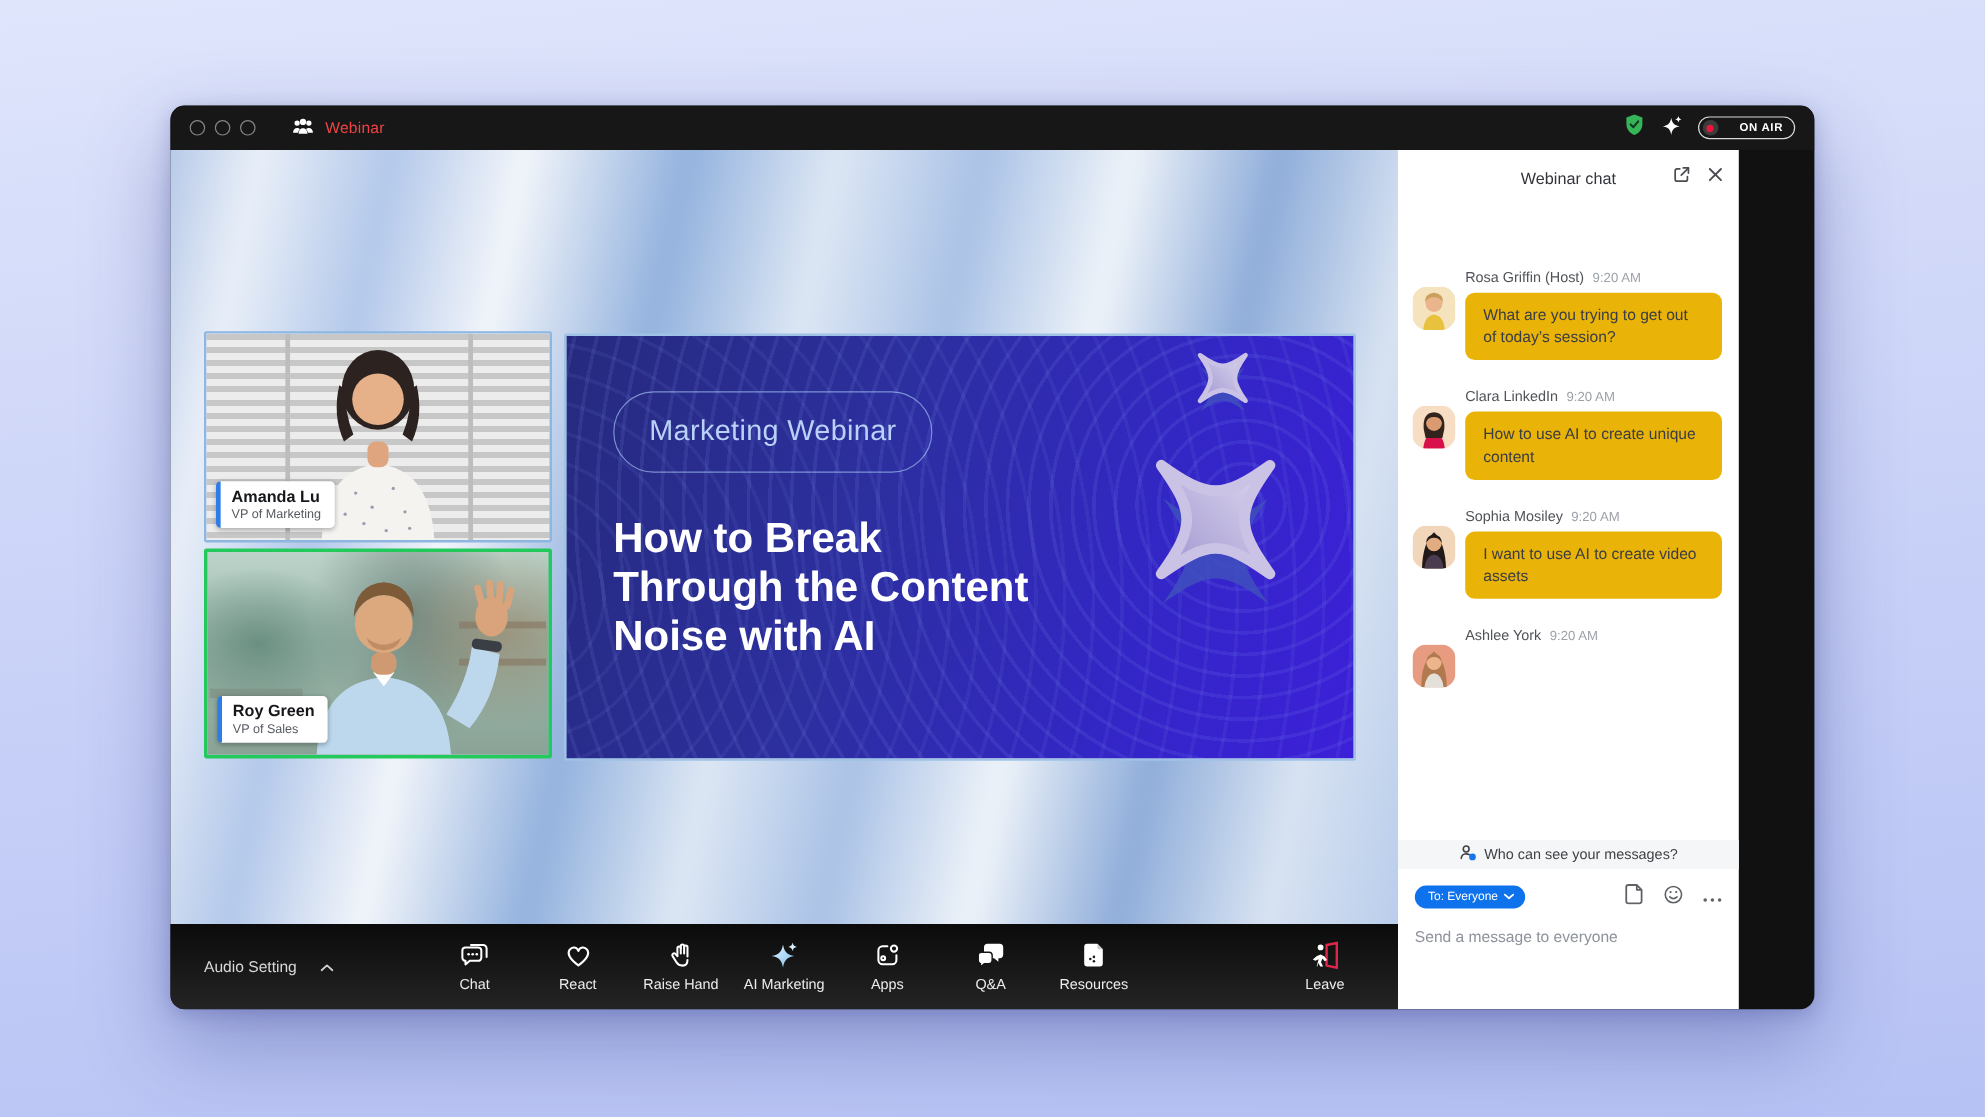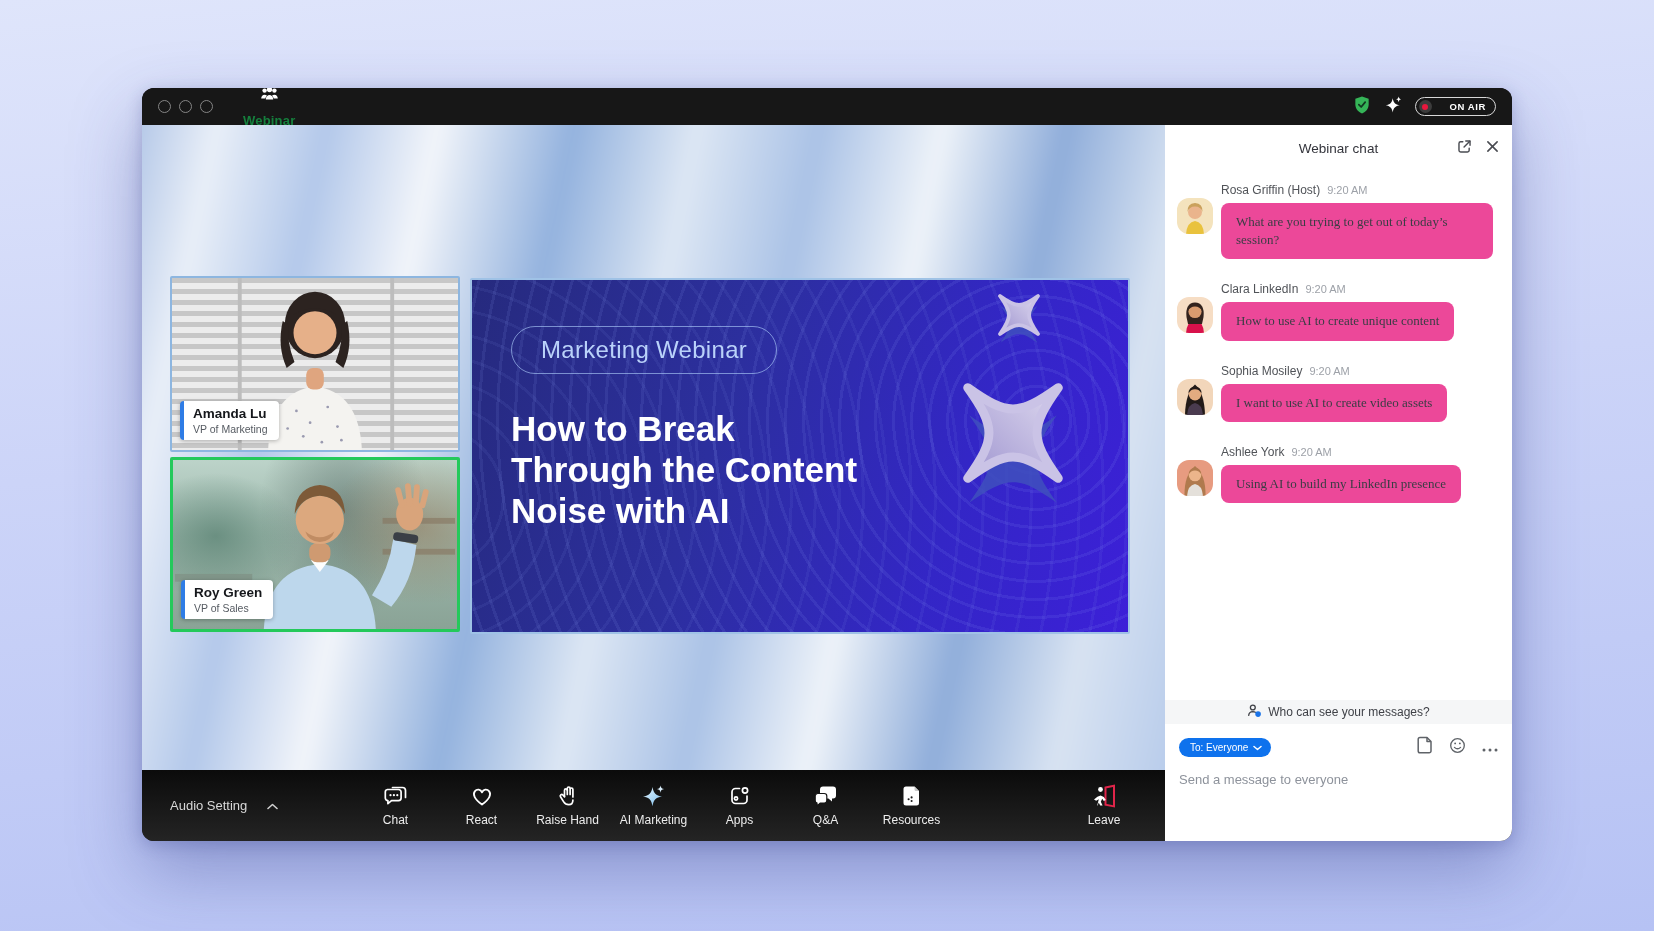--- a/index.html
+++ b/index.html
@@ -7,22 +7,22 @@
   body { background:linear-gradient(175deg,#dfe5fb 0%,#ccd4f8 45%,#b6c2f4 100%); position:relative; overflow:hidden; }
 
   .window { position:absolute; left:142px; top:88px; width:1370px; height:753px;
     border-radius:12px; overflow:hidden; background:#111;
     box-shadow:0 30px 70px rgba(50,60,140,.38), 0 4px 16px rgba(50,60,140,.25); }
 
   
   .titlebar { height:37px; background:#171717; display:flex; align-items:center; padding:0 16px; }
   .traffic { display:flex; gap:8px; }
   .traffic span { width:13px; height:13px; border-radius:50%; border:1.5px solid #858585; }
-  .app-title { margin-left:30px; display:flex; align-items:center; gap:9px; color:#15803d;
-    font-size:13px; font-weight:700; letter-spacing:.2px;flex-direction:column; }
+  .app-title { margin-left:30px; display:flex; align-items:center; gap:9px; color:#ef4444;
+    font-size:13px; font-weight:400; letter-spacing:.2px; }
   .tb-right { margin-left:auto; display:flex; align-items:center; gap:12px; }
   .onair { display:inline-flex; align-items:center; gap:18px; border:1.5px solid #d8d8d8;
     border-radius:999px; padding:2px 9px 2px 3px; }
   .onair .dotwrap { width:13px; height:13px; border-radius:50%; background:#3c3c3c;
     display:flex; align-items:center; justify-content:center; }
   .onair .dot { width:6px; height:6px; border-radius:50%; background:#e8173d; }
   .onair .txt { color:#fff; font-size:9.5px; font-weight:700; letter-spacing:.6px; }
 
   
   .content { display:flex; height:716px; }
@@ -50,50 +50,50 @@
   .nametag .n { font-size:13.5px; font-weight:700; color:#15171b; }
   .nametag .r { font-size:10.5px; color:#565b62; margin-top:2px; }
 
   
   .tile-slide { left:328px; top:153px; width:660px; height:356px;
     border:2px solid #9fc2e6;
     background:
       repeating-radial-gradient(circle at 86% 40%, transparent 0 15px, rgba(150,170,255,.10) 15px 18px),
       repeating-radial-gradient(circle at -6% 62%, transparent 0 21px, rgba(130,150,235,.09) 21px 24px),
       linear-gradient(108deg,#262a7e 0%,#2c2f9e 38%,#3326c6 72%,#3c20d8 100%); }
-  .slide-badge { display:inline-block; margin:46px 0 0 39px; padding:9px 29px;
+  .slide-badge { display:inline-block; margin:46px 0 0 39px; padding:19px 29px;
     border:1.5px solid rgba(168,198,246,.65); border-radius:999px;
     color:#bad2fa; font-size:24px; letter-spacing:.3px; }
   .slide-heading { margin:35px 0 0 39px; color:#fff; font-size:35px; font-weight:700;
     line-height:1.17; white-space:pre-line; position:relative; z-index:2; }
   .slide-art { position:absolute; right:0; top:0; width:320px; height:356px; z-index:1; }
 
   
   .toolbar { position:relative; height:71px; background:linear-gradient(180deg,#0b0b0b,#242424);
     display:flex; align-items:center; justify-content:center; }
   .audio-setting { position:absolute; left:28px; display:flex; align-items:center; gap:20px;
     color:#d8d8d8; font-size:13px; }
   .tool-group { display:flex; gap:12px; }
   .tool-btn { width:74px; display:flex; flex-direction:column; align-items:center; gap:5px;
     color:#ececec; font-size:12px; }
   .tool-btn svg { display:block; }
   .leave-btn { position:absolute; right:24px; }
 
   
-  .chat { width:347px; background:#fff; display:flex; flex-direction:column; }
+  .chat { width:284px; background:#fff; display:flex; flex-direction:column;gap:41px; }
   .chat-header { position:relative; height:46px; display:flex; align-items:center; justify-content:center; }
   .chat-title { font-size:13.5px; font-weight:500; color:#33343b; }
   .chat-header-icons { position:absolute; right:13px; display:flex; align-items:center; gap:13px; color:#4a4c52; }
   .chat-messages { flex:1; padding:12px 14px 0 12px; overflow:hidden; }
   .message { position:relative; padding-left:44px; margin-bottom:23px; }
   .avatar { position:absolute; left:0; top:15px; width:36px; height:36px; border-radius:12px; overflow:hidden; }
   .msg-head { font-size:12px; color:#505358; margin-bottom:6px; }
   .msg-time { font-size:11px; color:#9da1a8; margin-left:7px; }
-  .bubble { display:inline-block; background:#ec4899; border-radius:8px; padding:10px 15px;
-    font-size:13px; line-height:1.4; color:#3a3d44; max-width:272px;font-family:Liberation Serif, serif; }
+  .bubble { display:inline-block; background:#eab308; border-radius:8px; padding:10px 15px;
+    font-size:13px; line-height:1.4; color:#3a3d44; max-width:272px; }
 
   .chat-footer { margin-top:auto; }
   .privacy-bar { background:#f5f6f7; height:24px; display:flex; align-items:center; justify-content:center;
     gap:6px; font-size:12px; color:#3f4147; }
   .compose { padding:12px 14px 0 14px; height:117px; }
   .compose-row { display:flex; align-items:center; }
   .to-pill { display:inline-flex; align-items:center; gap:5px; background:#0e72ed; color:#fff;
     border-radius:12px; padding:4px 9px 4px 11px; font-size:10px; }
   .compose-icons { margin-left:auto; display:flex; align-items:center; gap:16px; color:#5f6368; }
   .compose-input { border:none; outline:none; width:100%; margin-top:14px; font-size:13px;
@@ -408,21 +408,20 @@
           <span class="avatar">
             <svg width="36" height="36" viewBox="0 0 36 36">
                 <rect width="36" height="36" fill="#e79b80"></rect>
               <path d="M7.5 36 Q7 15 18 6 Q29 15 28.5 36 Z" fill="#b07a4e"></path>
               <path d="M10 36 Q11 25 18 24 Q25 25 26 36 Z" fill="#e4e0da"></path>
               <circle cx="18" cy="15" r="6.3" fill="#ecb58b"></circle>
               <path d="M11.8 14.5 Q11.8 8.2 18 7.8 Q24.2 8.2 24.2 14.5 Q22.3 10.5 18 10.5 Q13.7 10.5 11.8 14.5 Z" fill="#b07a4e"></path>
               </svg>
           </span>
           <div class="msg-head"><span>Ashlee York</span><span class="msg-time">9:20 AM</span></div>
-          <div class="bubble">Using AI to build my LinkedIn presence</div>
         </div>
       </div>
 
       <div class="chat-footer">
         <div class="privacy-bar">
           <span>
             <svg width="15" height="15" viewBox="0 0 16 16">
               <circle cx="6.2" cy="4.8" r="2.6" fill="none" stroke="#3f4147" stroke-width="1.4"></circle>
               <path d="M1.8 13.2 Q2.2 9.2 6.2 9.1 q1.6 0 2.7 .8" fill="none" stroke="#3f4147" stroke-width="1.4" stroke-linecap="round"></path>
               <circle cx="11.8" cy="11.8" r="3" fill="#1a73e8"></circle>

